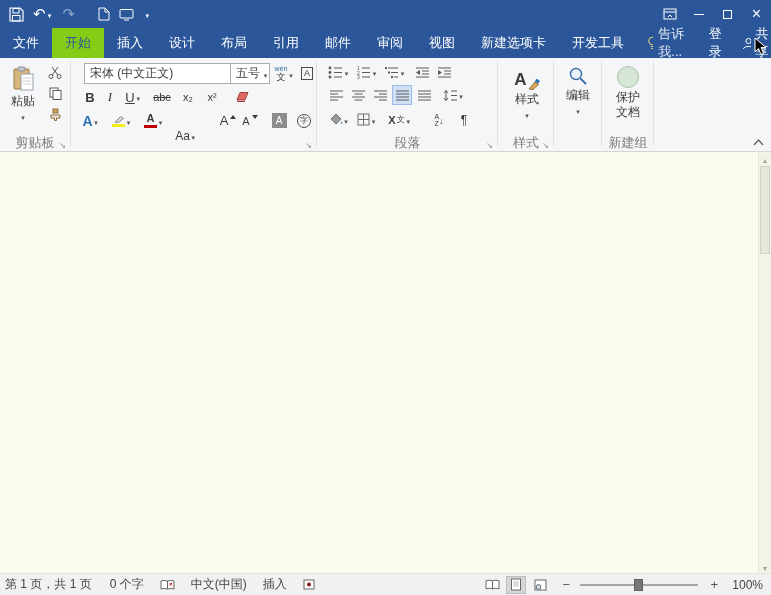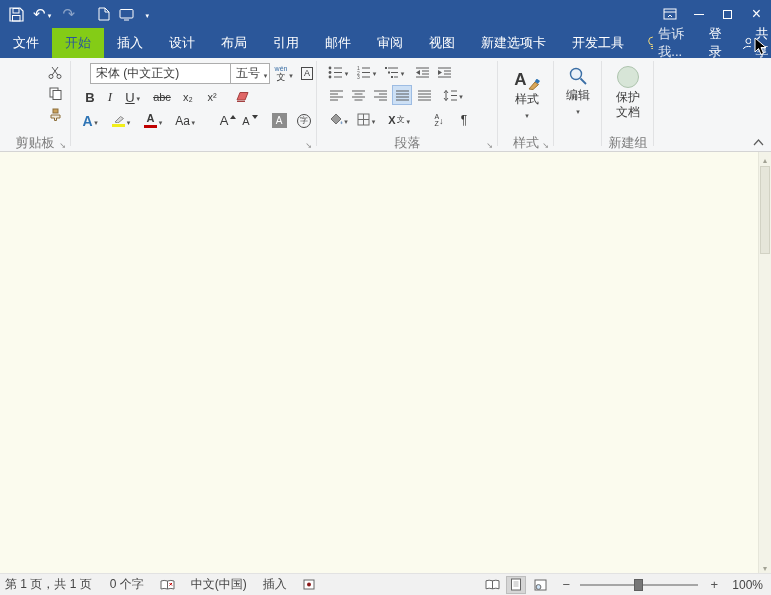--- a/index.html
+++ b/index.html
@@ -167,20 +167,32 @@
             <circle cx="6.5" cy="4" r="2.6" fill="none" stroke="#fff"></circle>
             <path d="M1.5 12 c0 -3.4 10 -3.4 10 0" fill="none" stroke="#fff"></path>
           </svg>
         <span>共享</span>
       </div>
     </div>
   </nav>
 
   <div class="ribbon">
 
+    <div class="bigbtn" style="left:3px;width:40px">
+      <svg width="23" height="26">
+          <rect x="2" y="3" width="15" height="20" rx="1" fill="#d8b77c" stroke="#9a7b46"></rect>
+          <rect x="6" y="1" width="7" height="4" rx="1" fill="#c0c4cc" stroke="#8a8f99"></rect>
+          <rect x="9" y="8" width="12" height="16" fill="#fff" stroke="#9aa0a8"></rect>
+          <line x1="11" y1="12" x2="19" y2="12" stroke="#c8ccd2"></line>
+          <line x1="11" y1="15" x2="19" y2="15" stroke="#c8ccd2"></line>
+          <line x1="11" y1="18" x2="19" y2="18" stroke="#c8ccd2"></line>
+        </svg>
+      <span class="blbl">粘贴</span>
+      <span class="dd"></span>
+    </div>
     <div class="tbtn" style="left:45px;top:5px;width:20px;height:19px">
       <svg width="14" height="13">
           <g stroke="#5a5a5a" fill="none">
             <circle cx="3" cy="10.5" r="2"></circle>
             <circle cx="11" cy="10.5" r="2"></circle>
             <line x1="4.2" y1="9" x2="10" y2="1"></line>
             <line x1="9.8" y1="9" x2="4" y2="1"></line>
           </g>
         </svg>
     </div>
@@ -193,21 +205,21 @@
     <div class="tbtn" style="left:45px;top:47px;width:20px;height:19px">
       <svg width="13" height="13">
           <rect x="4" y="1" width="5" height="4" fill="#caa25e" stroke="#8d6e3a"></rect>
           <path d="M2 7 h9 v3 h-3.5 v2.5 h-2 V10 H2 z" fill="#efe9dc" stroke="#8d6e3a"></path>
         </svg>
     </div>
     <div class="rlabel" style="left:0;width:70px">剪贴板</div>
     <div class="launcher" style="left:57px"></div>
     <div class="rsep" style="left:70px"></div>
 
-    <div class="combo" style="left:90px;width:153px">
+    <div class="combo" style="left:84px;width:153px">
       <span class="combo-text">宋体 (中文正文)</span>
       <span class="dd"></span>
     </div>
     <div class="combo" style="left:230px;width:40px">
       <span class="combo-text">五号</span>
       <span class="dd"></span>
     </div>
     <div class="tbtn" style="left:273px;top:5px;width:23px;height:21px">
       <span class="stack">
         <span style="font-size:7px;line-height:7px;color:#3a6ea5">wén</span>
@@ -248,21 +260,21 @@
       </span>
         <span class="dd"></span>
     </div>
     <div class="tbtn" style="left:140px;top:52px;width:28px;height:21px">
       <span class="stack">
         <span style="font-size:11px;line-height:11px;font-weight:bold">A</span>
         <span class="bar" style="background:#c00000"></span>
       </span>
         <span class="dd"></span>
     </div>
-    <div class="tbtn" style="left:172px;top:52px;width:28px;height:21px">
+    <div class="tbtn" style="left:172px;top:67px;width:28px;height:21px">
       <span style="font-size:12px">Aa</span>
       <span class="dd"></span>
     </div>
     <div class="tbtn" style="left:218px;top:52px;width:20px;height:21px">
       <span style="font-size:13px">A</span>
         <span class="tri-up"></span>
     </div>
     <div class="tbtn" style="left:240px;top:52px;width:20px;height:21px">
       <span style="font-size:11px">A</span>
         <span class="tri-down"></span>

